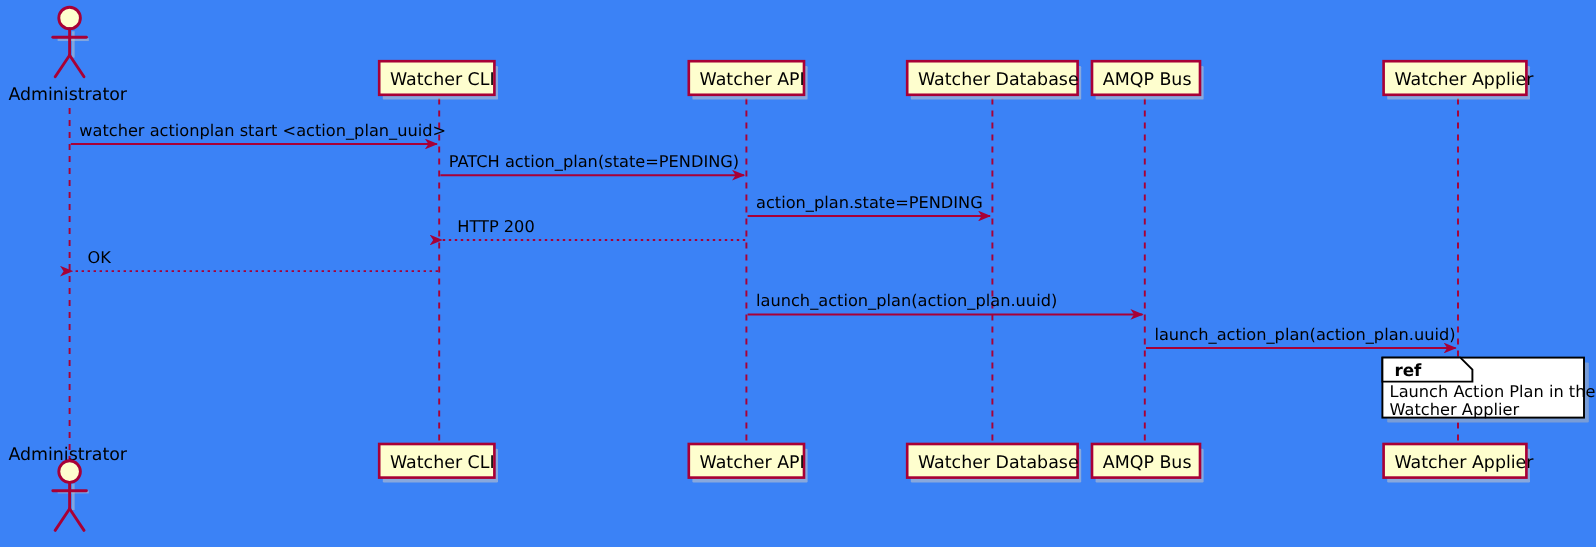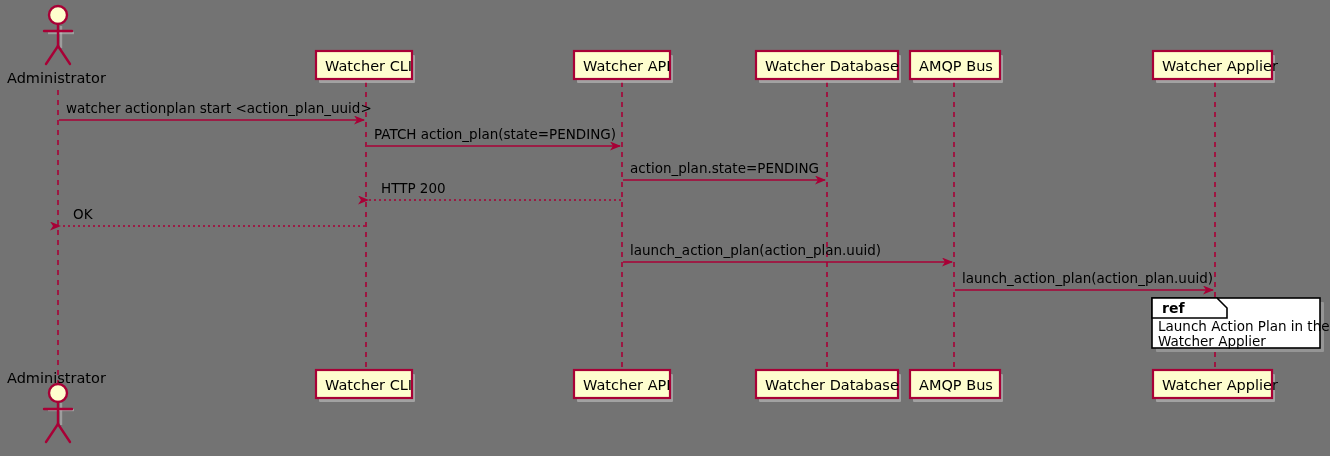--- a/index.html
+++ b/index.html
@@ -8,21 +8,21 @@
     background: #FFFFFF;
   }
   body {
     font-family: "DejaVu Sans", sans-serif;
   }
   #diagram-root {
     position: relative;
     width: 1330px;
     height: 456px;
     overflow: hidden;
-    background: #737373;
+    background: #3b82f6;
   }
   #diagram-svg {
     position: absolute;
     left: 0;
     top: 0;
   }
   .lifeline {
     stroke: #A80036;
     stroke-width: 1.6;
     stroke-dasharray: 5,5;

